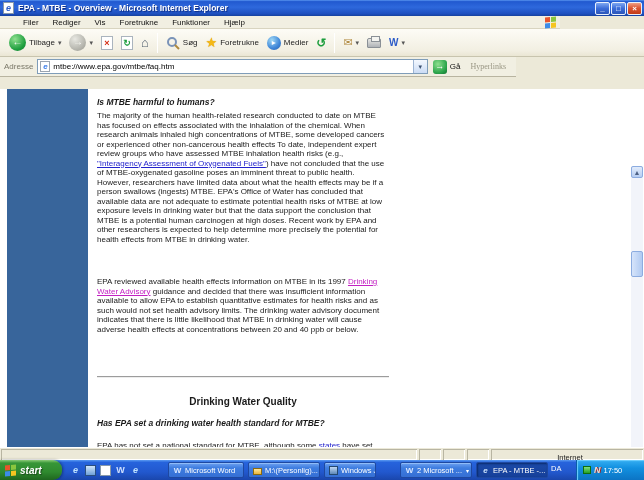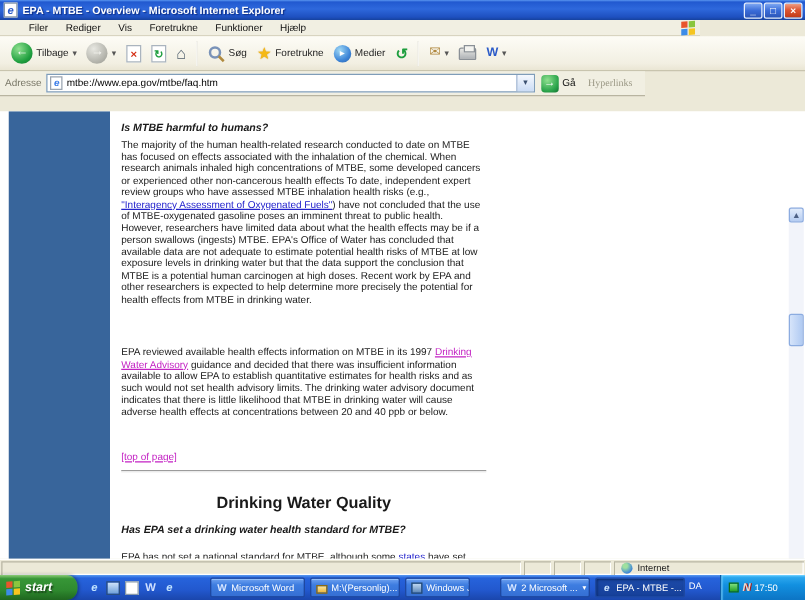--- a/index.html
+++ b/index.html
@@ -72,41 +72,41 @@
   .go-chip { width:14px; height:14px; border-radius:3px; color:#fff; font-size:9px; line-height:13px;
     text-align:center; font-weight:bold;
     background:radial-gradient(circle at 35% 30%, #8FE08F, #2BA44B 65%, #127231); }
   .links-label { font-size:8px; color:#9A9784; margin:0 6px 0 10px;font-family:Liberation Serif, serif; }
 
   
   .content { position:absolute; left:0; top:77px; width:644px; height:370px; background:#FFF; overflow:hidden;margin-top:12px; }
   .epa-sidebar { position:absolute; left:7px; top:0; width:81px; height:370px; background:#38659B; }
   .tx { position:absolute; left:97px; width:288px; font-size:8px; line-height:9.5px; color:#1A1A1A; }
   .q-head { font-weight:bold; font-style:italic; font-size:8.5px; }
-  .sec-head { font-weight:bold; font-size:13px; text-align:center; }
+  .sec-head { font-weight:bold; font-size:10px; text-align:center; }
   a.lnk  { color:#2222CC; text-decoration:underline; }
   a.lnkv { color:#C322C3; text-decoration:underline; }
   .hr-line { position:absolute; left:97px; width:292px; height:2px; border-top:1px solid #9C9C9C;
     border-bottom:1px solid #EDEDED; }
 
   
   .vscroll { position:absolute; left:631px; top:77px; width:12px; height:370px; background:#F2F4FA; }
   .sc-btn { position:absolute; left:0; width:12px; height:12px; border:1px solid #8CACE0; border-radius:2px;
     background:linear-gradient(180deg,#E2ECFB,#B6CDF2); color:#4D6185; font-size:7px; text-align:center;
     line-height:11px; }
   .sc-thumb { position:absolute; left:0; top:85px; width:12px; height:26px; border:1px solid #8CACE0;
     border-radius:2px; background:linear-gradient(90deg,#D6E4FA,#B0CAF2); }
 
   
   .statusbar { position:absolute; left:0; top:447px; width:644px; height:13px; background:#ECE9D8;
     border-top:1px solid #FFF; display:flex; align-items:stretch; font-size:7.5px; color:#222; }
   .sb-pane { box-shadow:inset 1px 1px 0 #B8B5A2, inset -1px -1px 0 #FFF; margin:1px 1px 0 1px; }
   .sb-msg { flex:1; }
   .sb-small { width:22px; }
-  .sb-zone { width:152px; display:flex; align-items:center; gap:4px; padding-left:6px; }
+  .sb-zone { width:152px; display:flex; align-items:center; gap:4px; padding-left:6px;flex-direction:column; }
   .globe { width:9px; height:9px; border-radius:50%;
     background:radial-gradient(circle at 35% 30%, #9FE09F 20%, #3E86D8 70%, #244E90); }
 
   
   .taskbar { position:absolute; left:0; top:460px; width:644px; height:20px;
     background:linear-gradient(180deg,#5A9BF2 0%,#2663DC 12%,#2258CE 60%,#1A46AC 100%); }
   .start-btn { position:absolute; left:0; top:0; height:20px; width:62px; border-radius:0 9px 9px 0;
     background:linear-gradient(180deg,#8CCB78 0%,#379637 15%,#2F8A2F 60%,#1F661F 100%);
     display:flex; align-items:center; padding-left:5px; gap:4px; color:#fff; font-style:italic;
     font-weight:bold; font-size:10px; text-shadow:1px 1px 1px #1A4A1A;
@@ -235,21 +235,20 @@
 
   <div class="content">
     <div class="epa-sidebar"></div>
 
     <div class="tx q-head" style="top:9px">Is MTBE harmful to humans?</div>
 
     <div class="tx" style="top:22px"><span>The majority of the human health-related research conducted to date on MTBE has focused on effects associated with the inhalation of the chemical. When research animals inhaled high concentrations of MTBE, some developed cancers or experienced other non-cancerous health effects To date, independent expert review groups who have assessed MTBE inhalation health risks (e.g., </span><a class="lnk" href="#">"Interagency Assessment of Oxygenated Fuels"</a><span>) have not concluded that the use of MTBE-oxygenated gasoline poses an imminent threat to public health. However, researchers have limited data about what the health effects may be if a person swallows (ingests) MTBE. EPA's Office of Water has concluded that available data are not adequate to estimate potential health risks of MTBE at low exposure levels in drinking water but that the data support the conclusion that MTBE is a potential human carcinogen at high doses. Recent work by EPA and other researchers is expected to help determine more precisely the potential for health effects from MTBE in drinking water.</span></div>
 
     <div class="tx" style="top:188px"><span>EPA reviewed available health effects information on MTBE in its 1997 </span><a class="lnkv" href="#">Drinking Water Advisory</a><span> guidance and decided that there was insufficient information available to allow EPA to establish quantitative estimates for health risks and as such would not set health advisory limits. The drinking water advisory document indicates that there is little likelihood that MTBE in drinking water will cause adverse health effects at concentrations between 20 and 40 ppb or below.</span></div>
 
-    <div class="tx" style="top:272px"><a class="lnkv" href="#">[top of page]</a></div>
 
     <div class="hr-line" style="top:287px"></div>
 
     <div class="tx sec-head" style="top:308px; width:292px">Drinking Water Quality</div>
 
     <div class="tx q-head" style="top:330px">Has EPA set a drinking water health standard for MTBE?</div>
 
     <div class="tx" style="top:352px; height:18px; overflow:visible"><span>EPA has not set a national standard for MTBE, although some </span><a class="lnk" href="#">states</a><span> have set their own limits. EPA will issue a secondary drinking water standard, based on consumer acceptability, in late Fall 1998. This secondary standard is</span></div>
 
     <div class="vscroll">

